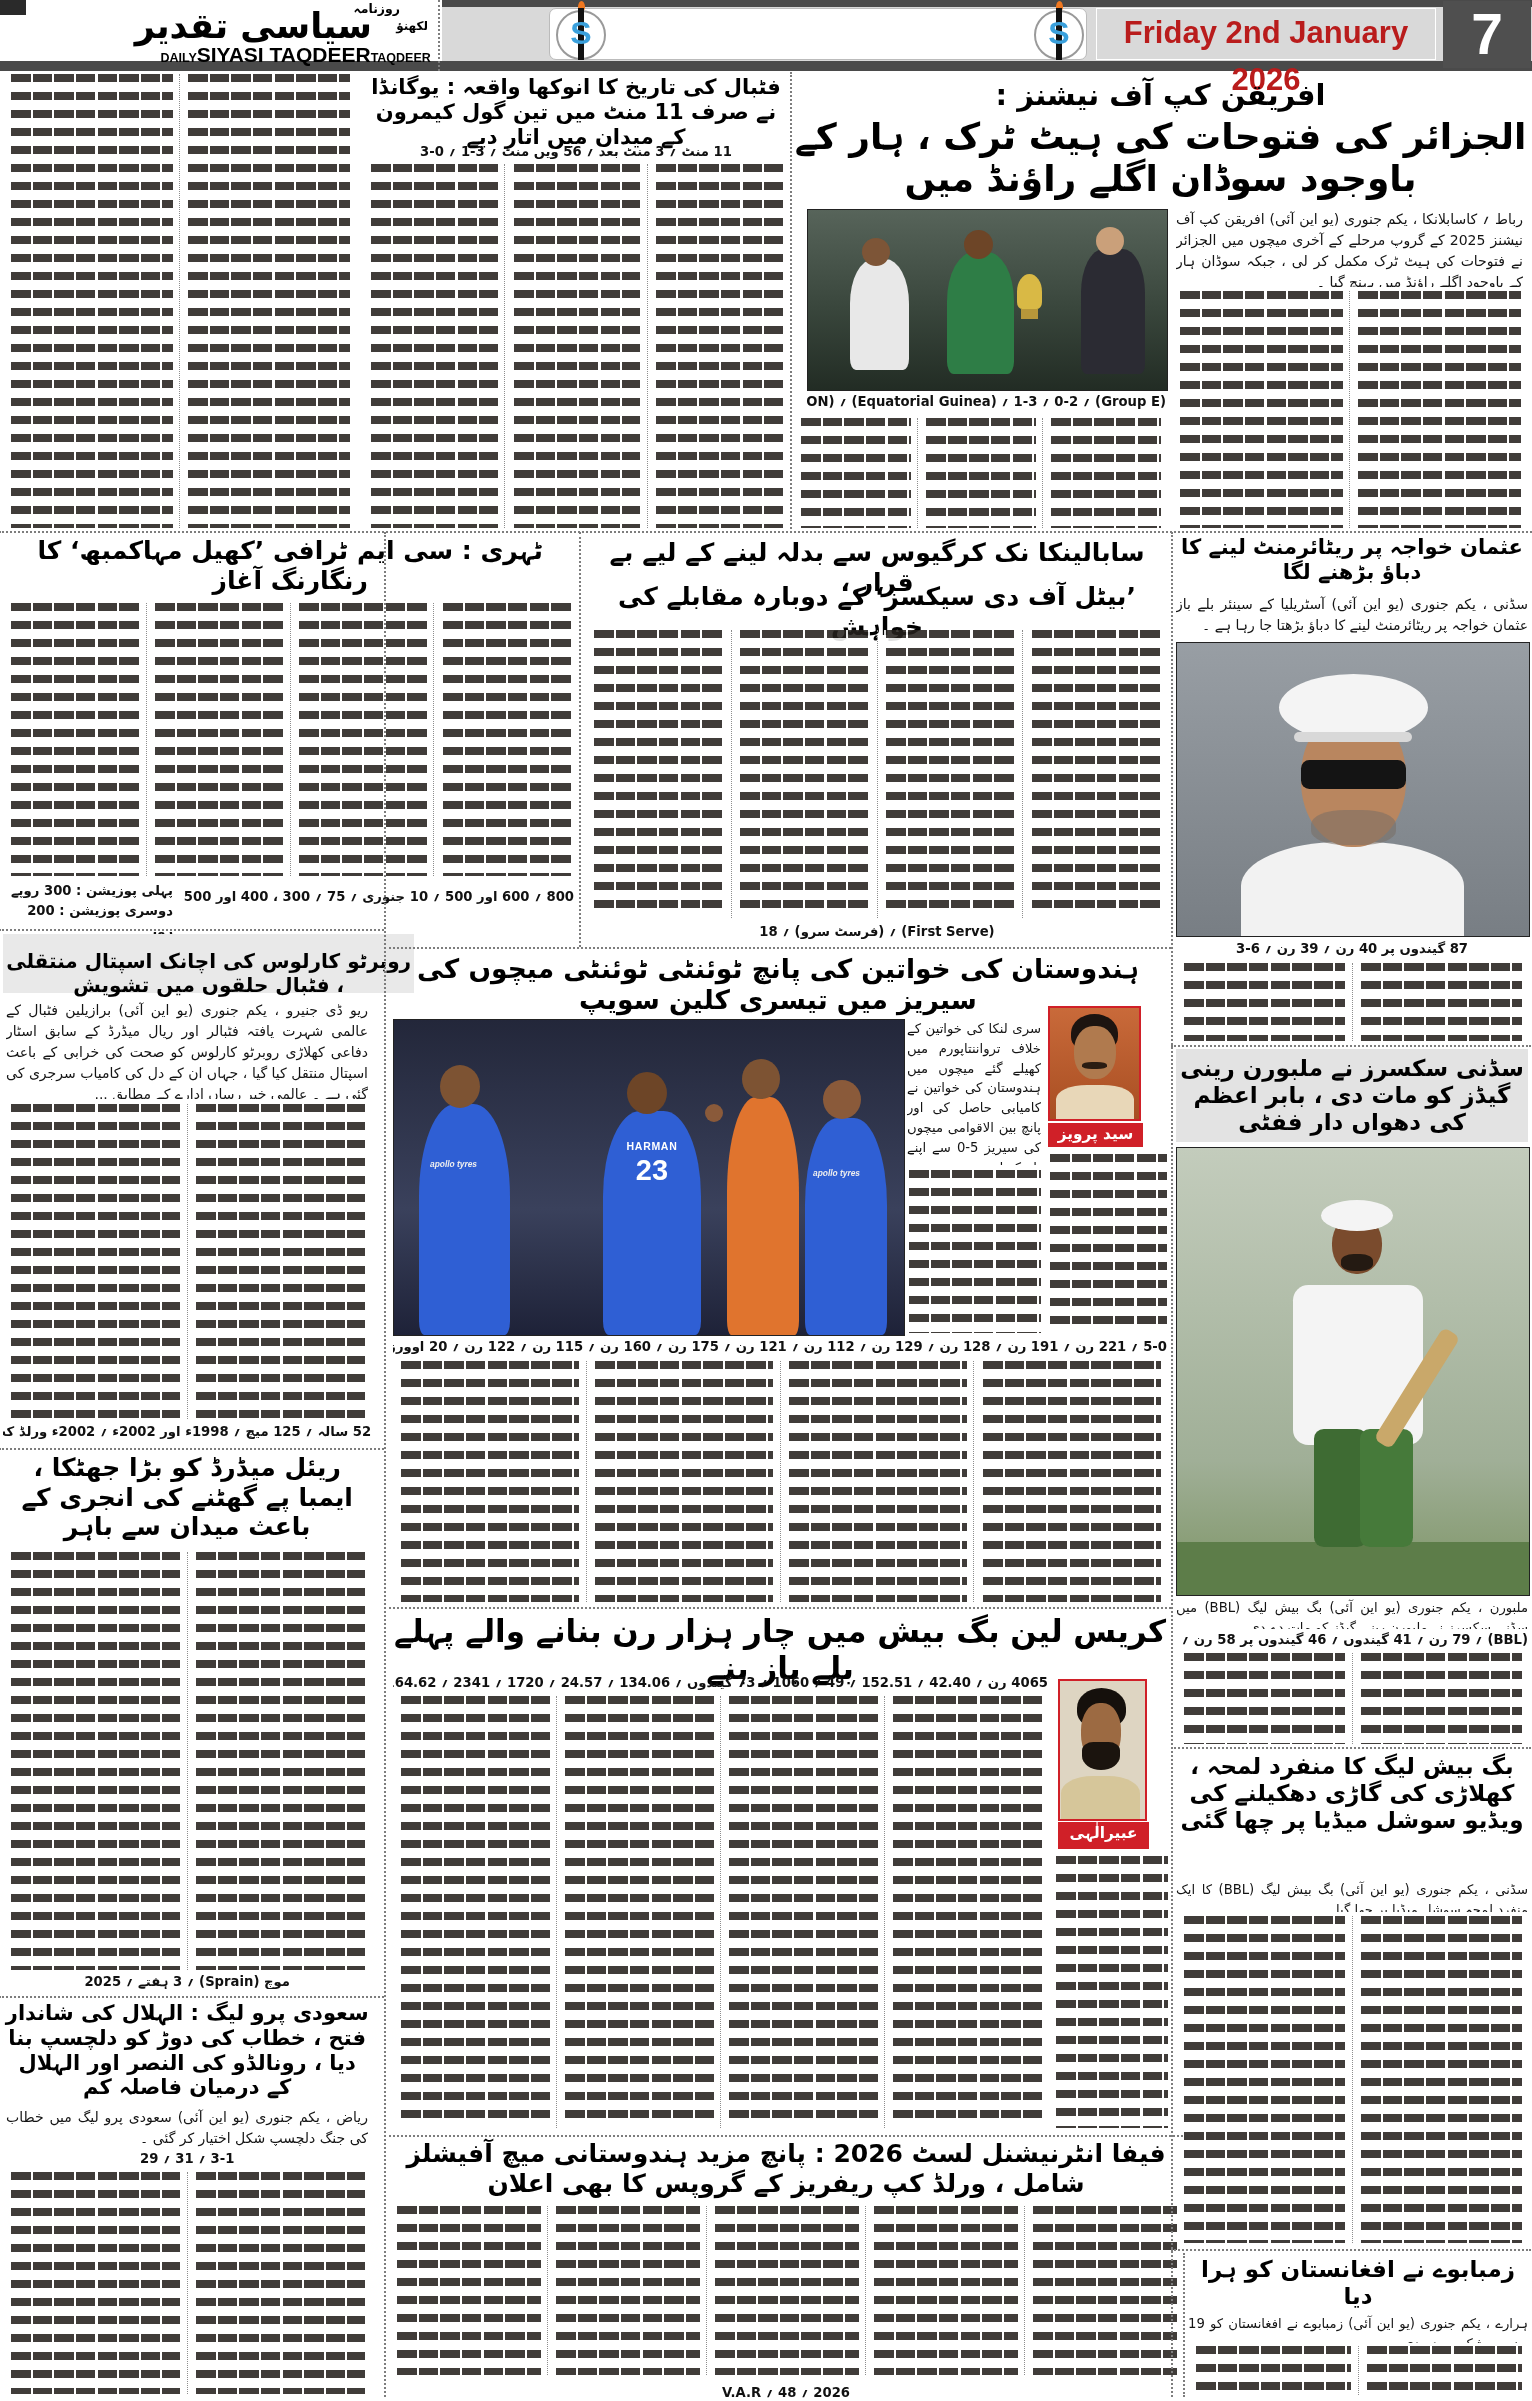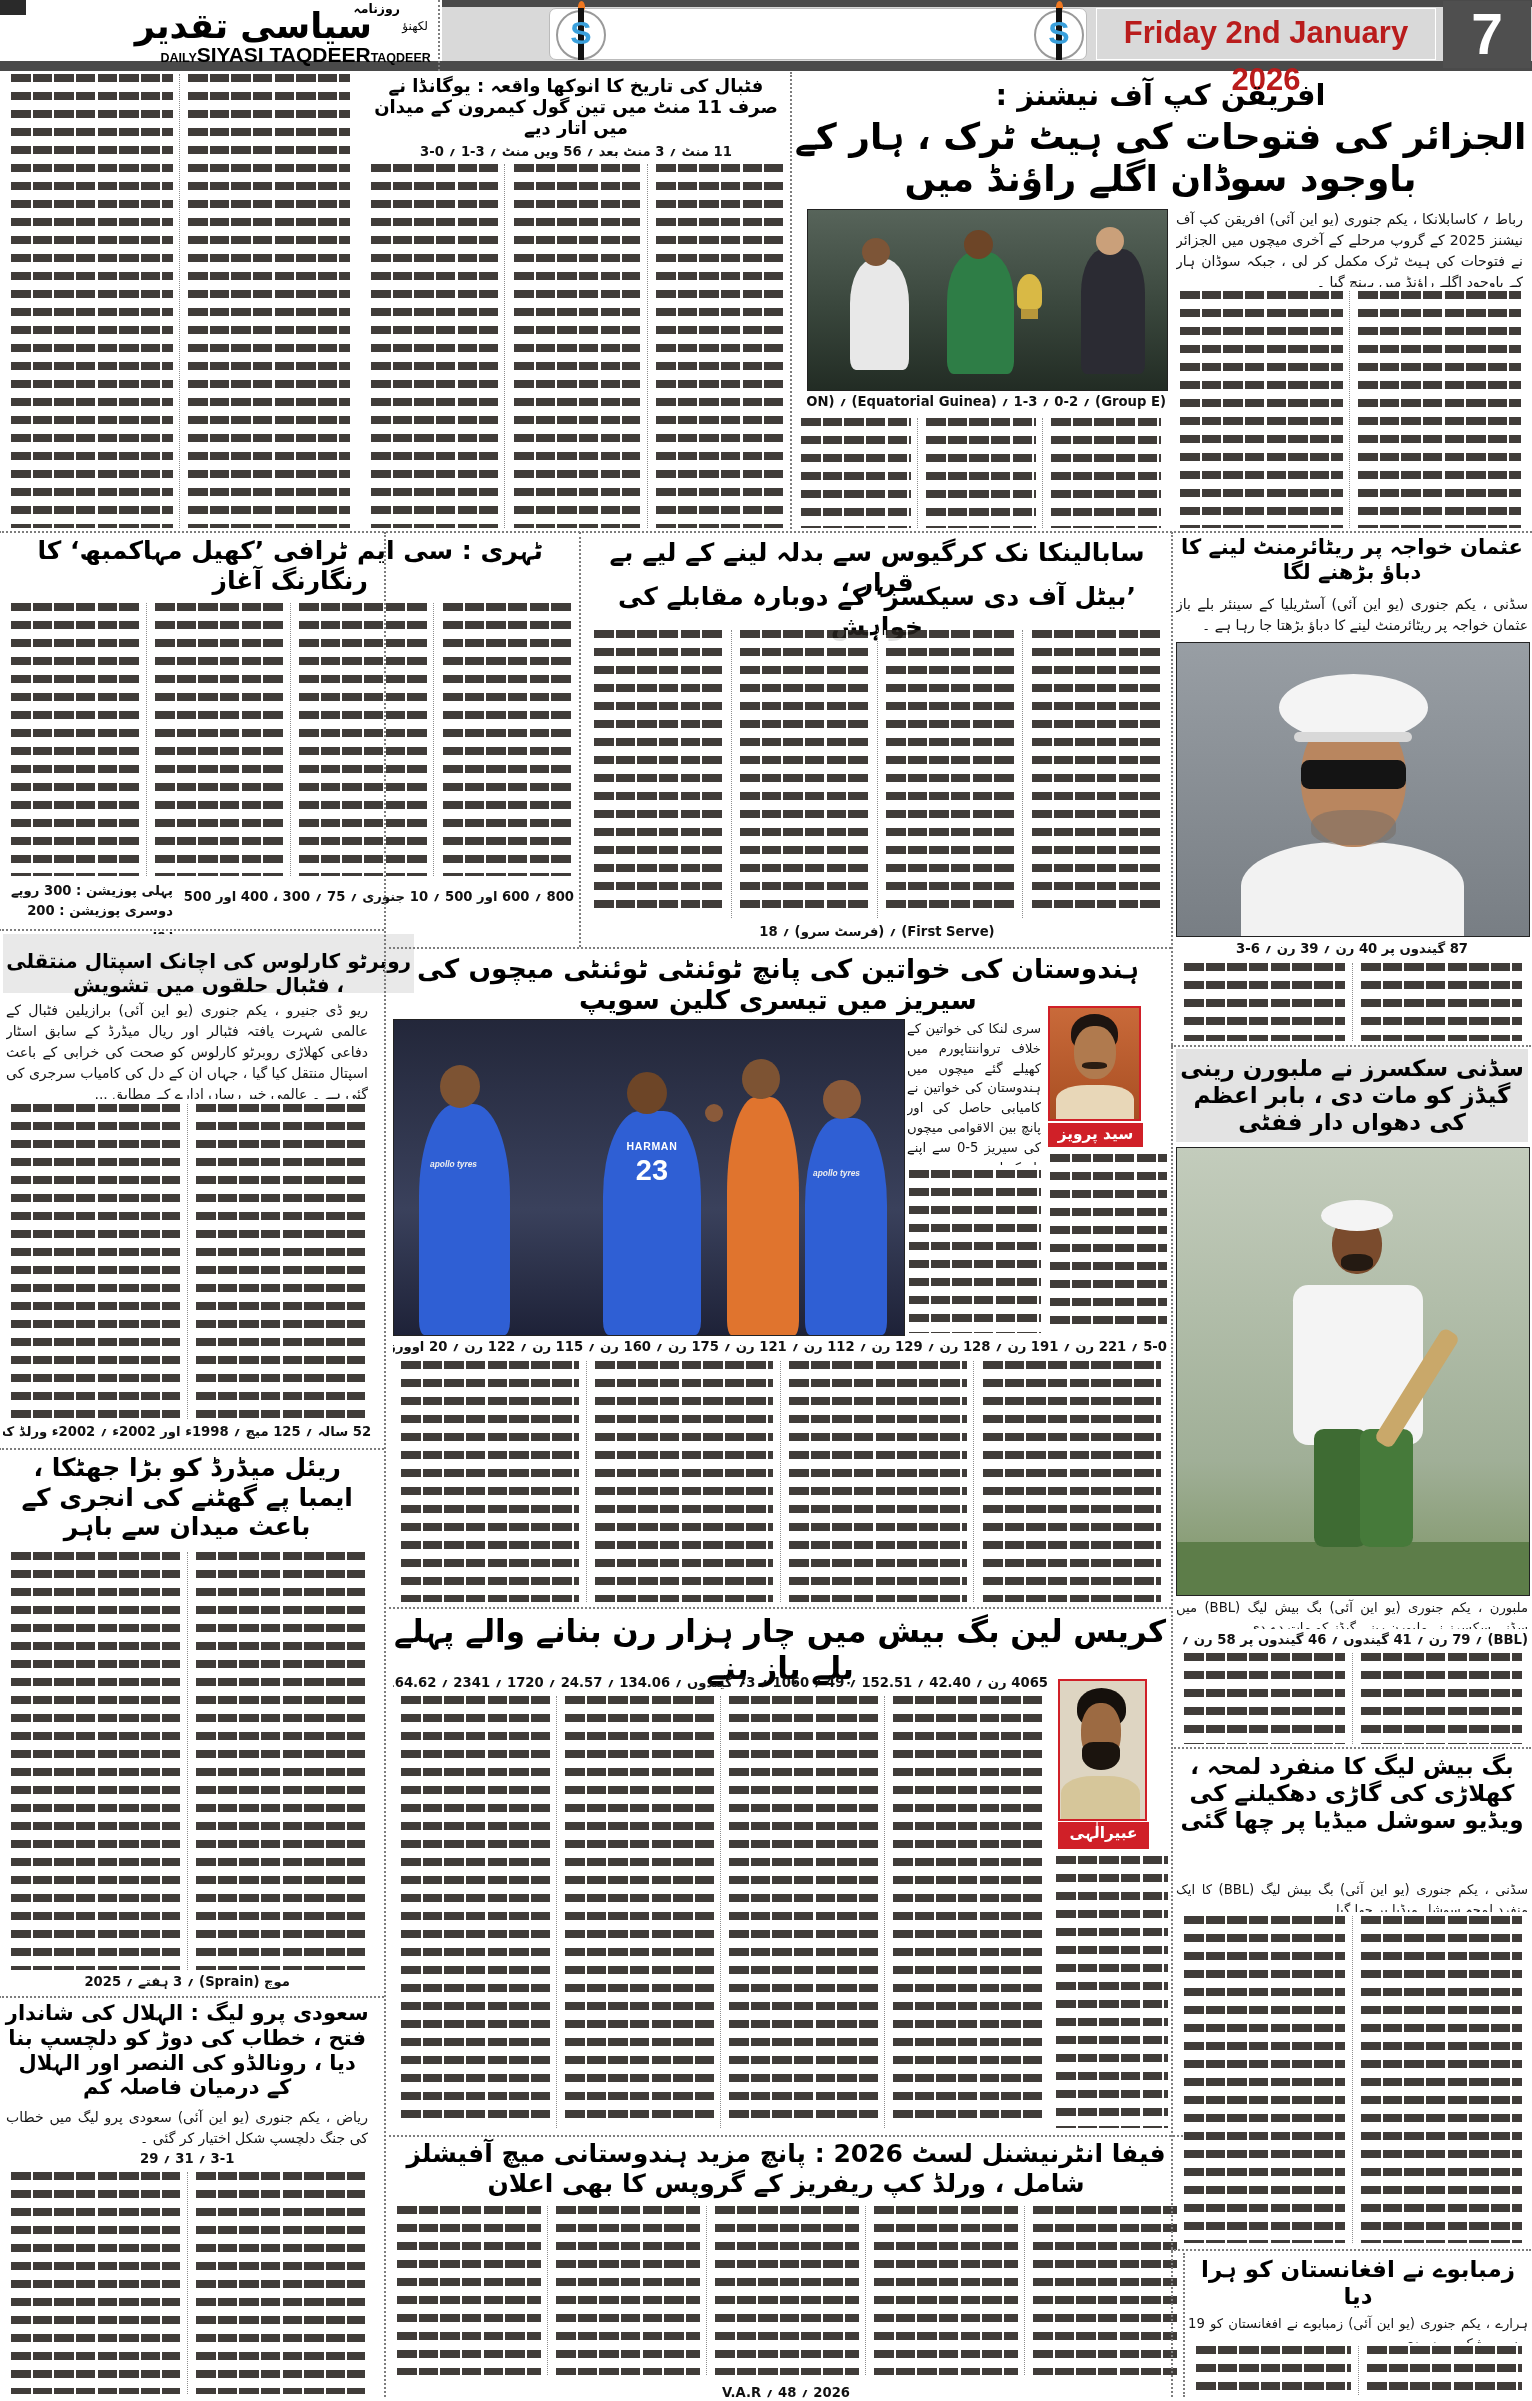--- a/index.html
+++ b/index.html
@@ -49,21 +49,21 @@
 
   <div class="abs" style="left:443px;top:0;width:1090px;height:7px;background:#4a4a4a;"></div>
   <div class="abs" style="left:443px;top:7px;width:1090px;height:54px;background:#d9d9d9;"></div>
   <div class="abs" style="left:0;top:61px;width:1533px;height:9.8px;background:#4a4a4a;"></div>
   <div class="abs" style="left:0;top:0;width:26.5px;height:15.3px;background:#2a2a2a;"></div>
   <div class="vsep" style="left:439px;top:0;height:71px;"></div>
 
   <div class="abs" style="left:28px;top:1.4px;width:408px;height:60px;">
     <div class="abs" style="right:35px;top:0;font-size:12.5px;font-weight:bold;">روزنامہ</div>
     <div class="abs" style="right:63px;top:4.2px;font-size:35px;font-weight:900;letter-spacing:-1.4px;">سیاسی تقدیر</div>
-    <div class="abs" style="right:7px;top:18px;font-size:12px;font-weight:normal;">لکھنؤ</div>
+    <div class="abs" style="right:7px;top:18px;font-size:12px;font-weight:bold;">لکھنؤ</div>
     <div class="abs latin" style="right:4.2px;top:42px;white-space:nowrap;">
       <span style="font:900 12.5px 'Liberation Sans',sans-serif;margin-left:20px;">DAILY</span><span style="font:900 21px 'Liberation Sans',sans-serif;">SIYASI TAQDEER</span><span style="font:900 12.5px 'Liberation Sans',sans-serif;">TAQDEER</span>
     </div>
   </div>
 
   <div class="abs" style="left:550px;top:8.4px;width:536px;height:50px;background:#fff;border:0.7px solid #bbb;border-radius:7px;"></div>
   <div class="slogo" style="left:557px;top:9.8px;">
     <div class="flame"></div>
     <div class="pen"></div>
     <div class="s">S</div>
@@ -82,21 +82,21 @@
   </div>
 
   <div class="cols" style="left:4.2px;top:74px;width:353px;height:454px;">
     <div class="c">
         <div class="greek"></div>
       </div>
     <div class="c">
         <div class="greek"></div>
       </div>
   </div>
-  <div class="abs hl" style="left:364px;top:75px;width:426px;font-size:18px;">فٹبال کی تاریخ کا انوکھا واقعہ : یوگانڈا نے صرف 11 منٹ میں تین گول کیمرون کے میدان میں اتار دیے</div>
+  <div class="abs hl" style="left:364px;top:75px;width:426px;font-size:21px;">فٹبال کی تاریخ کا انوکھا واقعہ : یوگانڈا نے صرف 11 منٹ میں تین گول کیمرون کے میدان میں اتار دیے</div>
   <div class="abs stats" style="left:364px;top:144px;width:426px;">11 منٹ ؍ 3 منٹ بعد ؍ 56 ویں منٹ ؍ 3-1 ؍ 0-3</div>
   <div class="cols" style="left:364px;top:164px;width:426px;height:364px;">
     <div class="c">
         <div class="greek"></div>
       </div>
     <div class="c">
         <div class="greek"></div>
       </div>
     <div class="c">
         <div class="greek"></div>

